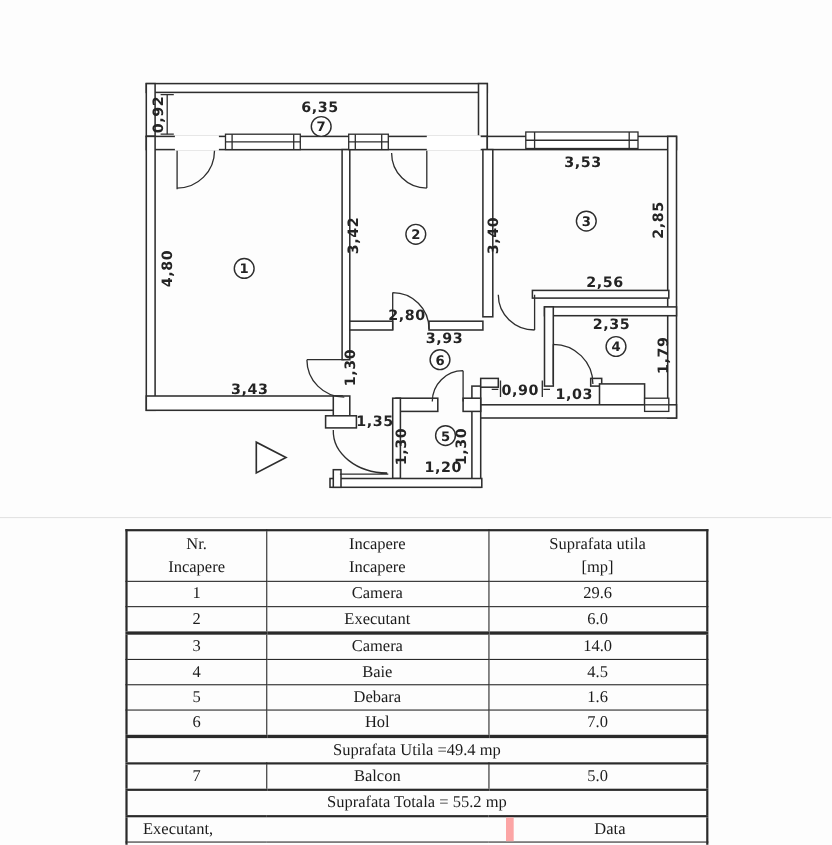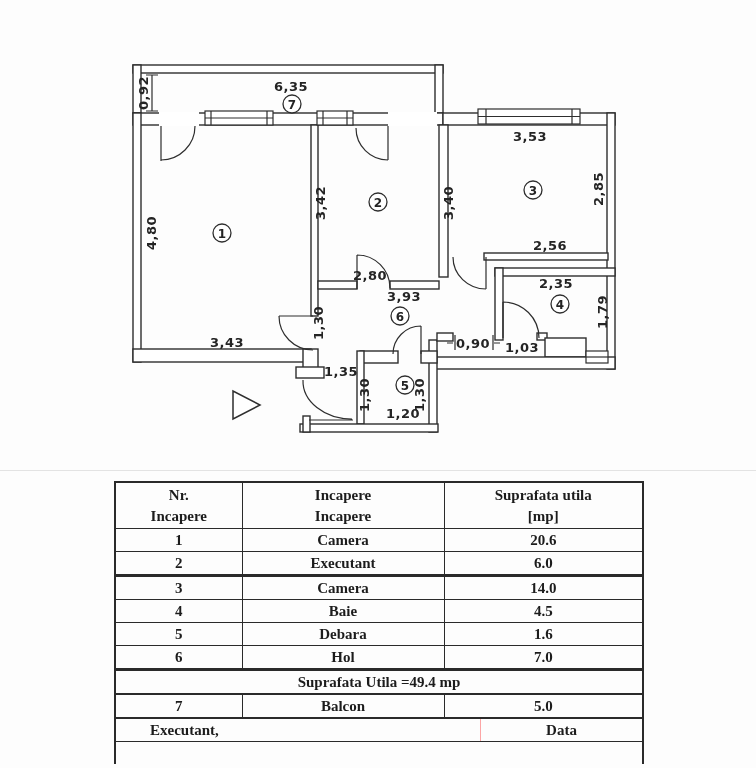--- a/index.html
+++ b/index.html
@@ -2,21 +2,21 @@
 <html><head>
 <meta charset="utf-8">
 <style>
   html,body{margin:0;padding:0;}
   body{
     width:756px;height:768px;overflow:hidden;background:#fdfdfd;
     font-family:"Liberation Serif",serif;color:#1c1c1c;position:relative;
   }
   .page{position:absolute;inset:0;background:#fdfdfd;}
   
-  .plan{position:absolute;left:0;top:5px;width:666px;height:472px;}
+  .plan{position:absolute;left:0;top:16px;width:666px;height:472px;}
   .plan svg{display:block;}
   .wall{fill:#ffffff;stroke:#2e2e2e;stroke-width:1.4;}
   .gap{fill:#ffffff;stroke:none;}
   .winline,.door,.dimline,.tick{fill:none;stroke:#2e2e2e;stroke-width:1.2;}
   .winrect{fill:#ffffff;stroke:#2e2e2e;stroke-width:1.2;}
   .tri{fill:#ffffff;stroke:#2e2e2e;stroke-width:1.5;}
   .roomcircle{fill:#ffffff;stroke:#2e2e2e;stroke-width:1.3;}
   .dim, .num{
     font-family:"DejaVu Sans",sans-serif;font-weight:700;font-size:13px;
     fill:#242424;letter-spacing:0.5px;
@@ -25,30 +25,30 @@
   
   .scanline{position:absolute;left:0;top:470px;width:756px;height:1px;background:#e3e3e3;}
   
   .areas{
     position:absolute;left:114px;top:481px;width:528px;
     border-collapse:collapse;table-layout:fixed;
     font-size:15px;color:#1c1c1c;
   }
   .areas td{
     border:1px solid #2a2a2a;text-align:center;vertical-align:middle;
-    padding:0;height:22px;overflow:hidden;white-space:nowrap;font-weight:bold;
+    padding:0;height:22px;overflow:hidden;white-space:nowrap;
   }
   .areas{border:2px solid #2a2a2a;border-bottom:none;}
   .areas td.hdr{height:45px;line-height:1.35;font-size:15px;}
   .areas tr.thick td{border-bottom-width:3px;}
   .areas tr.med td{border-bottom-width:2px;}
   .areas td.split{padding:0;}
-  .split-wrap{display:flex;height:22px;align-items:center;padding-left:20px;}
+  .split-wrap{display:flex;height:22px;align-items:center;}
   .split-wrap .left{width:344px;text-align:left;padding-left:14px;box-sizing:border-box;}
-  .split-wrap .right{flex:1;text-align:center;border-left:1px solid #fca5a5;height:100%;
+  .split-wrap .right{flex:1;text-align:center;border-left:7px solid #fca5a5;height:100%;
     display:flex;align-items:center;justify-content:center;}
 </style>
 </head>
 <body>
 
 <div class="page">
 
   <div class="plan">
     <svg width="756" height="472" viewBox="0 0 756 472" xmlns="http://www.w3.org/2000/svg">
 
@@ -200,21 +200,21 @@
           <div>Incapere</div>
         </td>
         <td class="hdr">
           <div>Suprafata utila</div>
           <div>[mp]</div>
         </td>
       </tr>
       <tr>
         <td>1</td>
         <td>Camera</td>
-        <td>20.6</td>
+        <td>29.6</td>
       </tr>
       <tr class="thick">
         <td>2</td>
         <td>Executant</td>
         <td>6.0</td>
       </tr>
       <tr>
         <td>3</td>
         <td>Camera</td>
         <td>14.0</td>
@@ -234,20 +234,23 @@
         <td>Hol</td>
         <td>7.0</td>
       </tr>
       <tr class="med">
         <td colspan="3">Suprafata Utila =49.4  mp</td>
       </tr>
       <tr class="med">
         <td>7</td>
         <td>Balcon</td>
         <td>5.0</td>
+      </tr>
+      <tr class="med">
+        <td colspan="3">Suprafata Totala = 55.2 mp</td>
       </tr>
       <tr>
         <td colspan="3" class="split">
           <div class="split-wrap">
             <div class="left">Executant,</div>
             <div class="right">Data</div>
           </div>
         </td>
       </tr>
       <tr>

